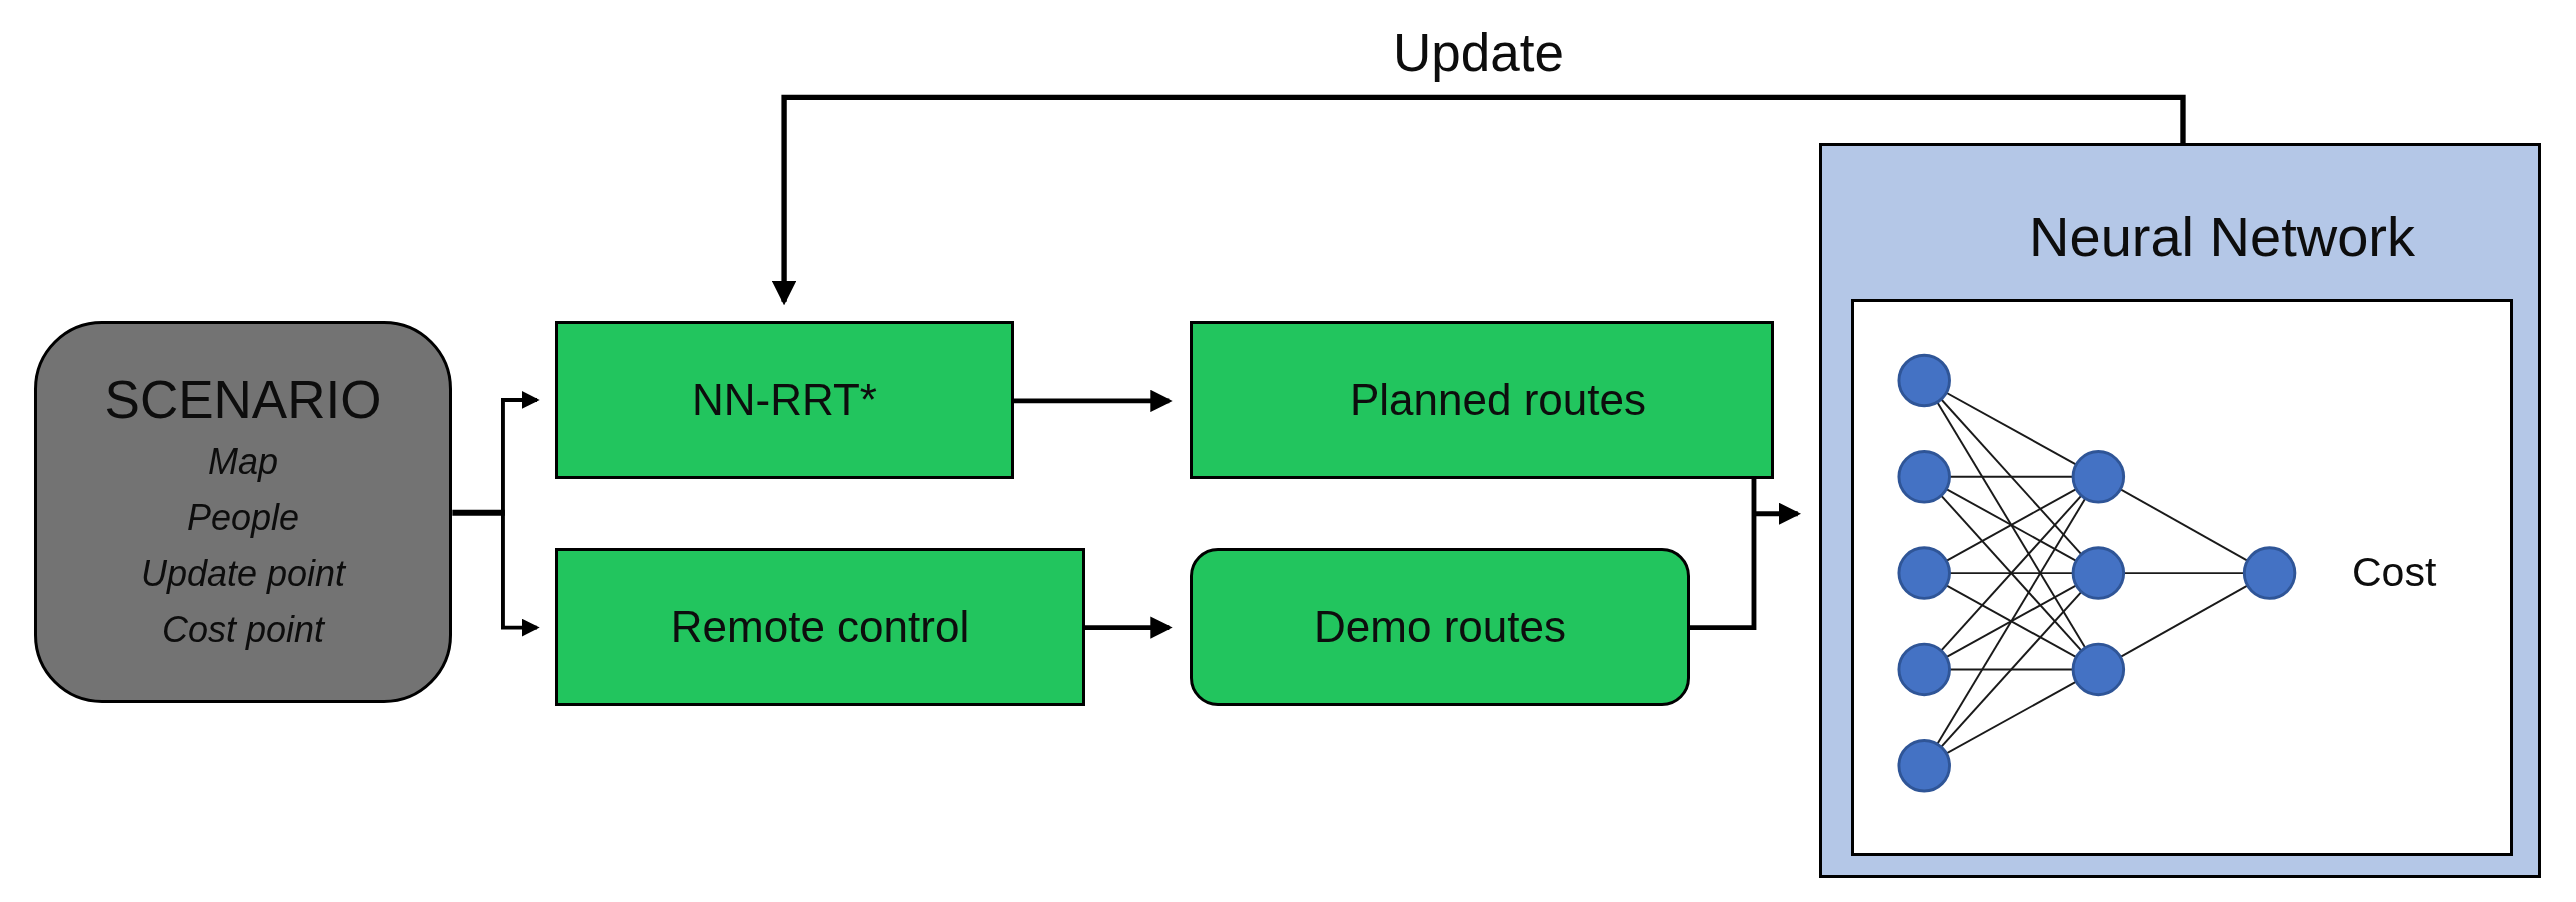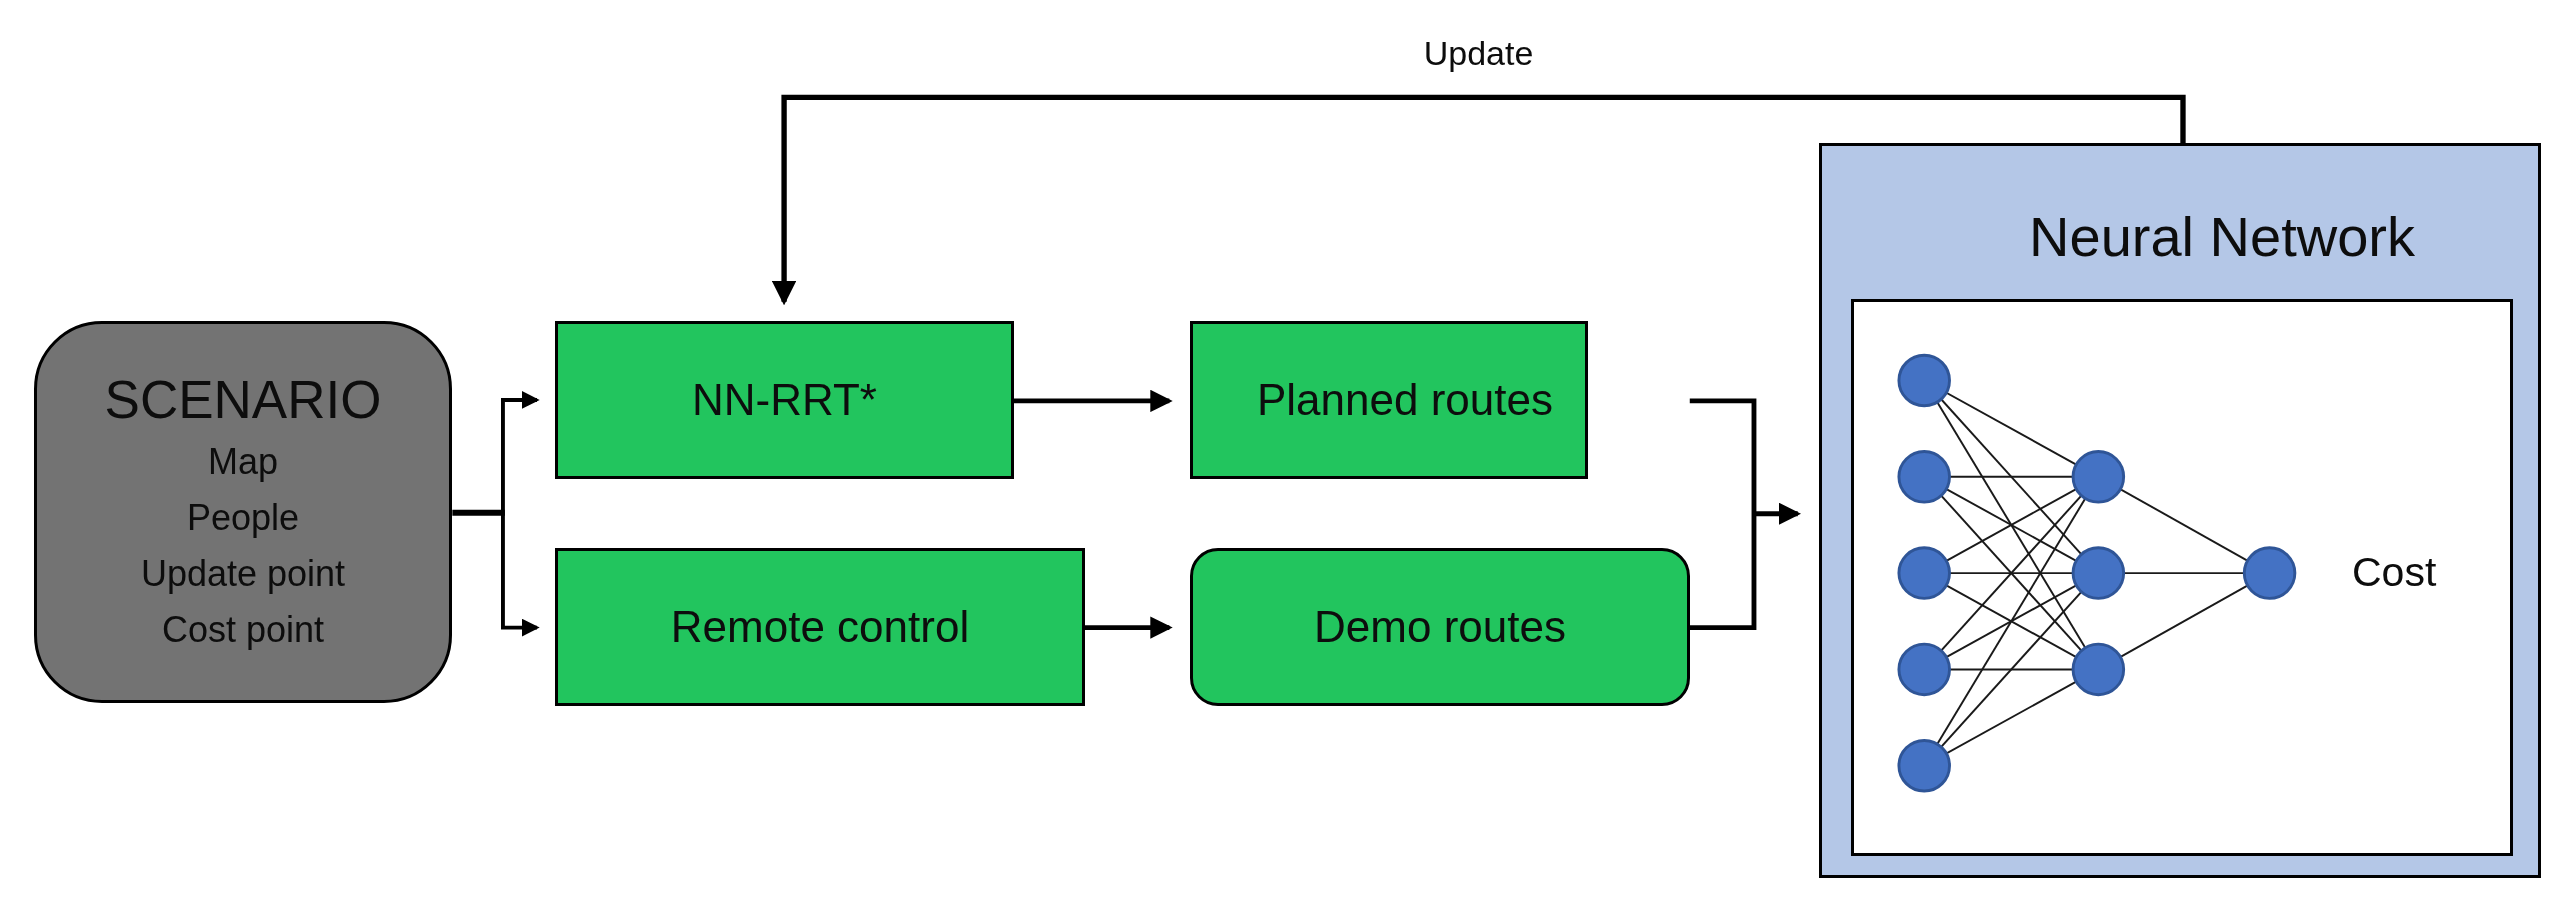--- a/index.html
+++ b/index.html
@@ -34,27 +34,28 @@
     flex-direction: column;
   }
   .scenario-title {
     font-size: 53px;
     line-height: 68px;
     letter-spacing: 0px;
   }
   .scenario-item {
     font-size: 36px;
     line-height: 56px;
+    font-style: italic;
   }
   .pbox {
     background: #22c55e;
     font-size: 44px;
   }
   .pbox.nn-rrt   { left: 555px;  top: 321px; width: 459px; height: 158px; }
-  .pbox.planned  { left: 1190px; top: 321px; width: 398px; height: 158px; padding-left: 32px; }
+  .pbox.planned  { left: 1190px; top: 321px; width: 584px; height: 158px; padding-left: 32px; }
   .pbox.remote   { left: 555px;  top: 548px; width: 530px; height: 158px; }
   .pbox.demo     { left: 1190px; top: 548px; width: 500px; height: 158px; border-radius: 28px; }
   .nn-panel {
     position: absolute;
     left: 1819px; top: 143px;
     width: 722px; height: 735px;
     box-sizing: border-box;
     background: #B4C7E7;
     border: 3.9px solid #000000;
   }
@@ -72,21 +73,21 @@
     width: 662px; height: 557px;
     box-sizing: border-box;
     background: #ffffff;
     border: 3.9px solid #000000;
   }
   .update-label {
     position: absolute;
     left: 1284px; top: 23px;
     width: 389px;
     text-align: center;
-    font-size: 34px;
+    font-size: 53px;
     line-height: 60px;
   }
   .cost-label {
     position: absolute;
     left: 2352px; top: 541px;
     font-size: 41px;
     line-height: 62px;
   }
 </style>
 </head>

